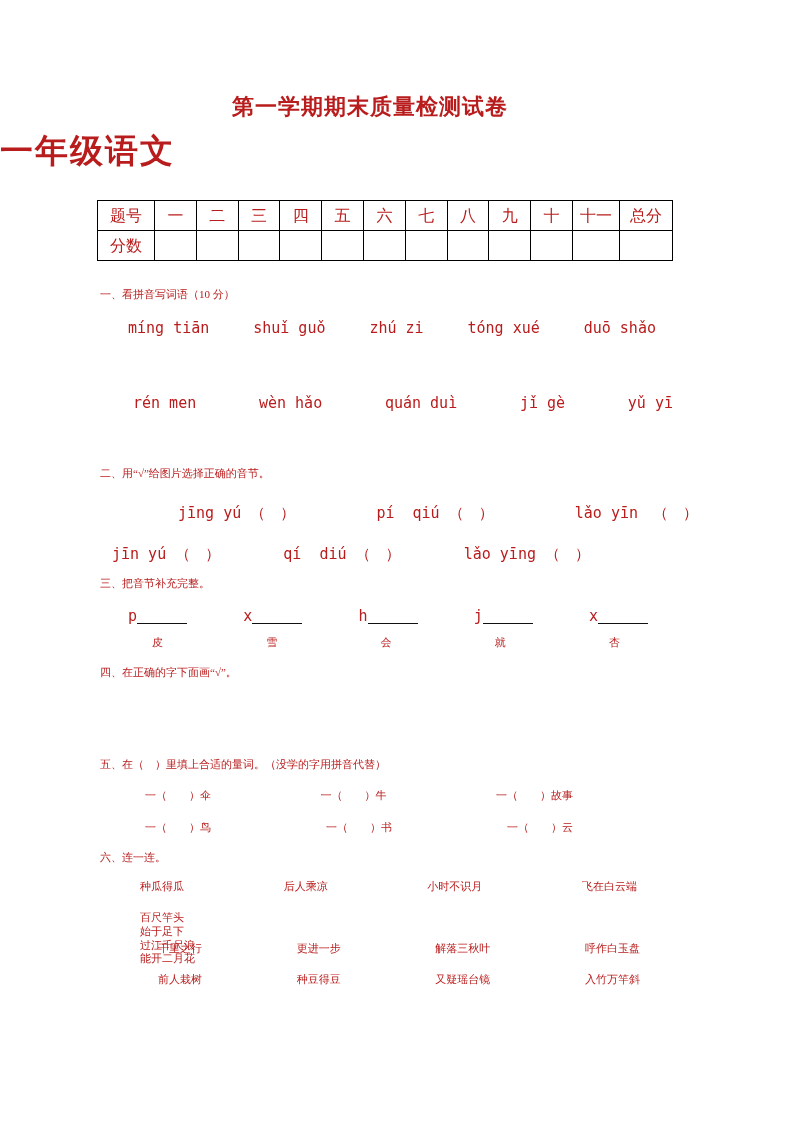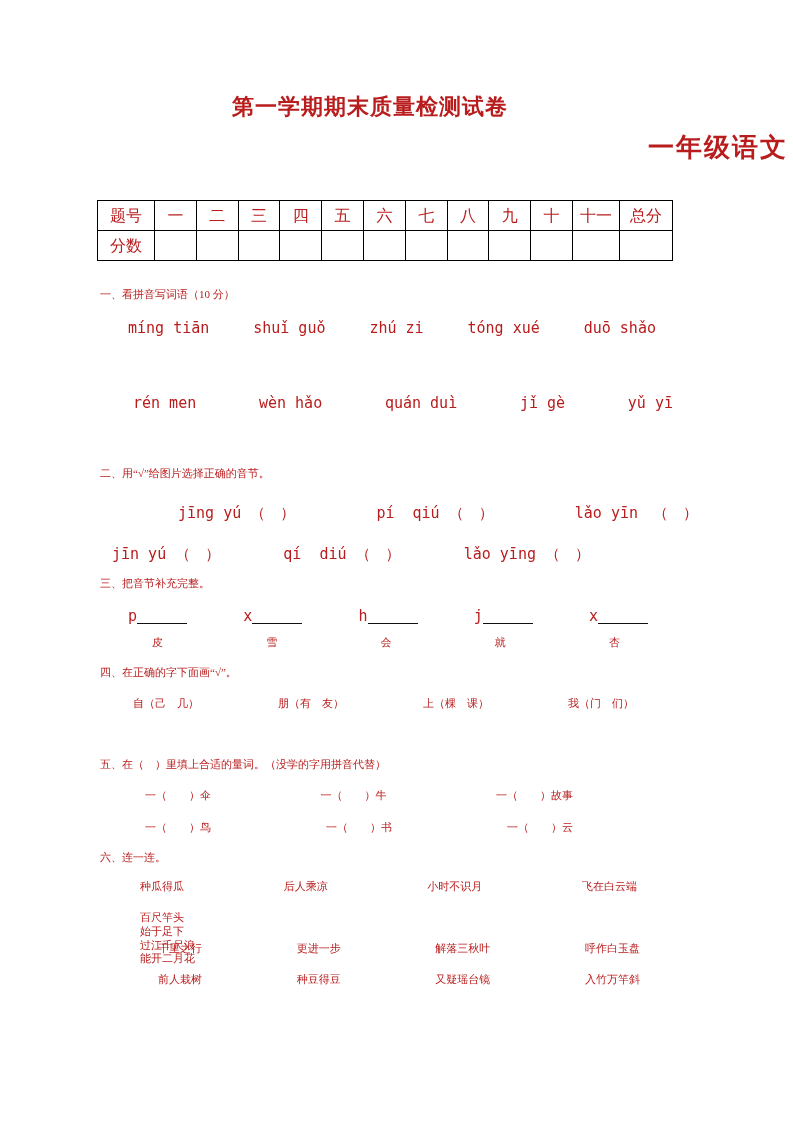--- a/index.html
+++ b/index.html
@@ -7,23 +7,23 @@
     position:relative;
     width:793px;height:1122px;
     background:#ffffff;
     margin:0 auto;
     overflow:hidden;
     font-family:"Liberation Serif","DejaVu Serif",serif;
     color:#b91c1c;
   }
   #title1{position:absolute;top:96px;left:0;width:740px;text-align:center;
           font-size:22px;font-weight:600;letter-spacing:1px;line-height:1;}
-  #title2{position:absolute;top:133px;left:0;width:740px;text-align:right;
+  #title2{position:absolute;top:133px;left:0;width:740px;text-align:left;
           font-family:"Liberation Sans","DejaVu Sans",sans-serif;
-          font-size:26px;font-weight:bold;letter-spacing:2px;line-height:1.1;margin-left:48px;}
+          font-size:33px;font-weight:bold;letter-spacing:2px;line-height:1.1;}
   table.score{
     position:absolute;left:97px;top:200px;width:576px;
     border-collapse:collapse;table-layout:fixed;
   }
   table.score td{
     border:1.5px solid #000;
     text-align:center;vertical-align:middle;
     font-size:16px;height:29px;padding:0;line-height:1;
   }
   td.c0{width:56px;}
@@ -119,26 +119,20 @@
   </div>
   <div class="row cn" style="left:152px;top:636px;width:468px;">
     <span>皮</span>
     <span>雪</span>
     <span>会</span>
     <span>就</span>
     <span>杏</span>
   </div>
 
   <div class="line cn" style="left:100px;top:666px;">四、在正确的字下面画“√”。</div>
-  <div class="row cn" style="left:133px;top:697px;width:501px;">
-    <span>自（己　几）</span>
-    <span>朋（有　友）</span>
-    <span>上（棵　课）</span>
-    <span>我（门　们）</span>
-  </div>
 
   <div class="line cn" style="left:100px;top:758px;">五、在（　）里填上合适的量词。（没学的字用拼音代替）</div>
   <div class="row cn" style="left:145px;top:789px;width:428px;">
     <span>一（　　）伞</span>
     <span>一（　　）牛</span>
     <span>一（　　）故事</span>
   </div>
   <div class="row cn" style="left:145px;top:821px;width:428px;">
     <span>一（　　）鸟</span>
     <span>一（　　）书</span>

